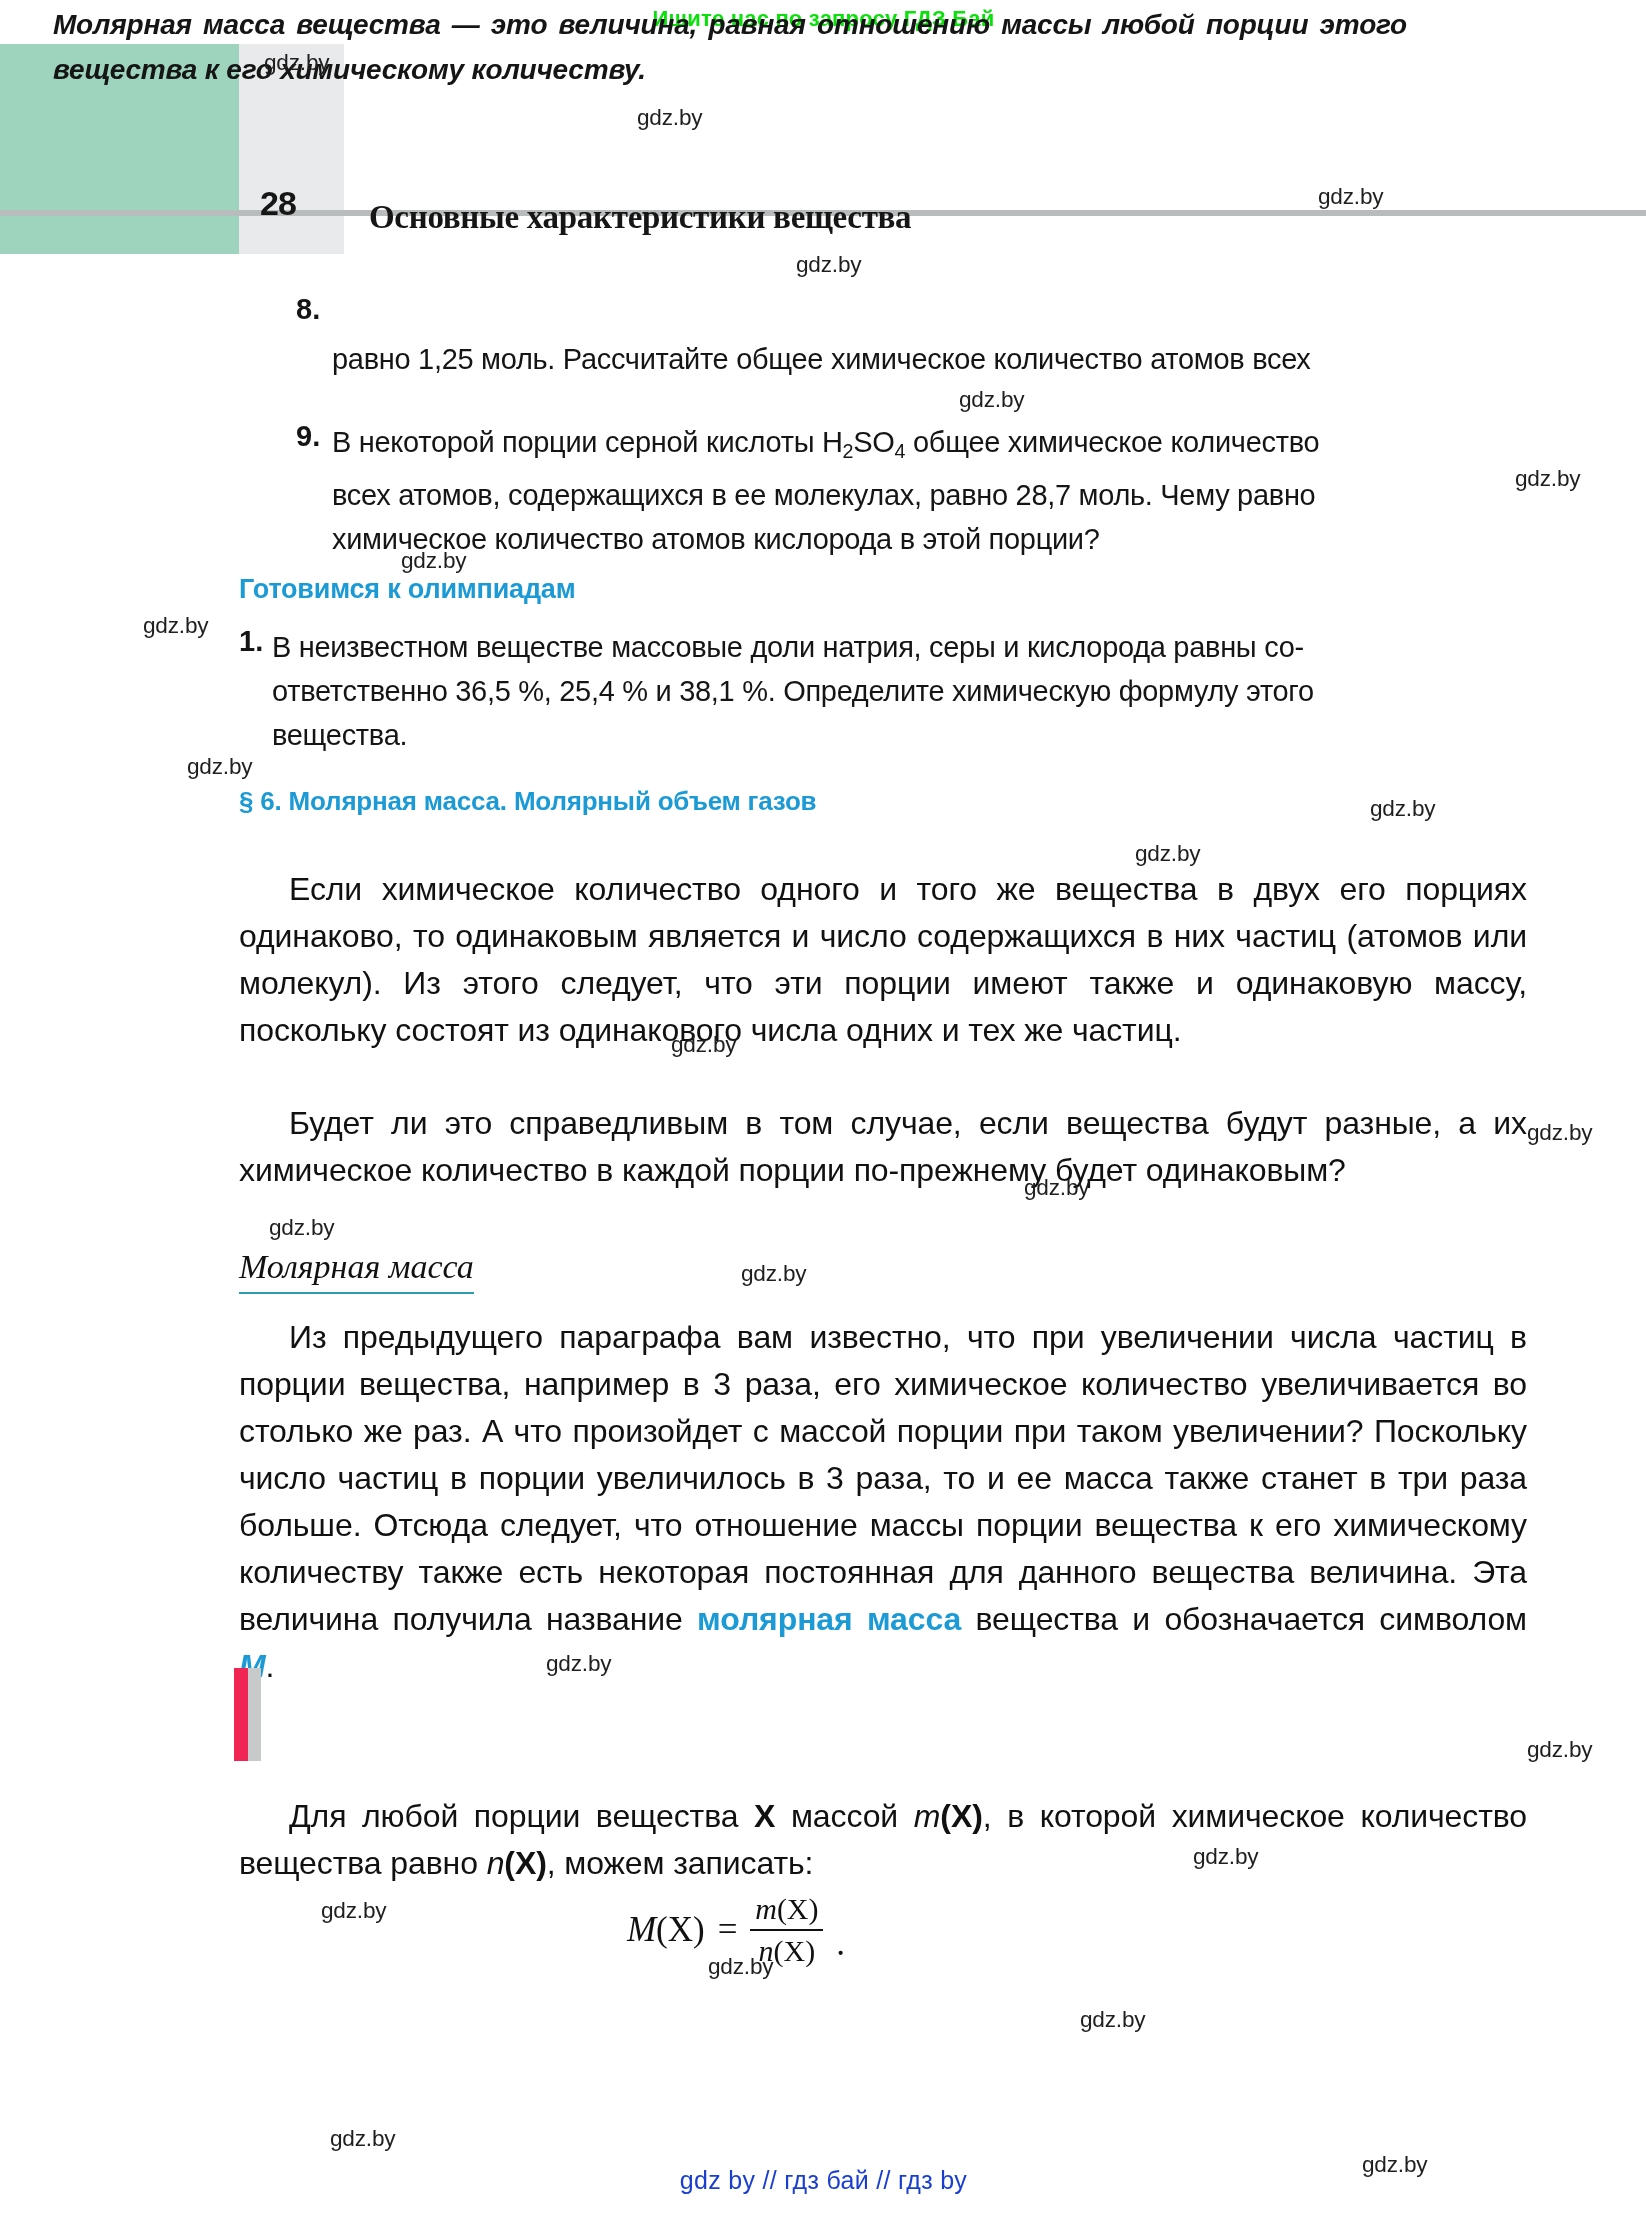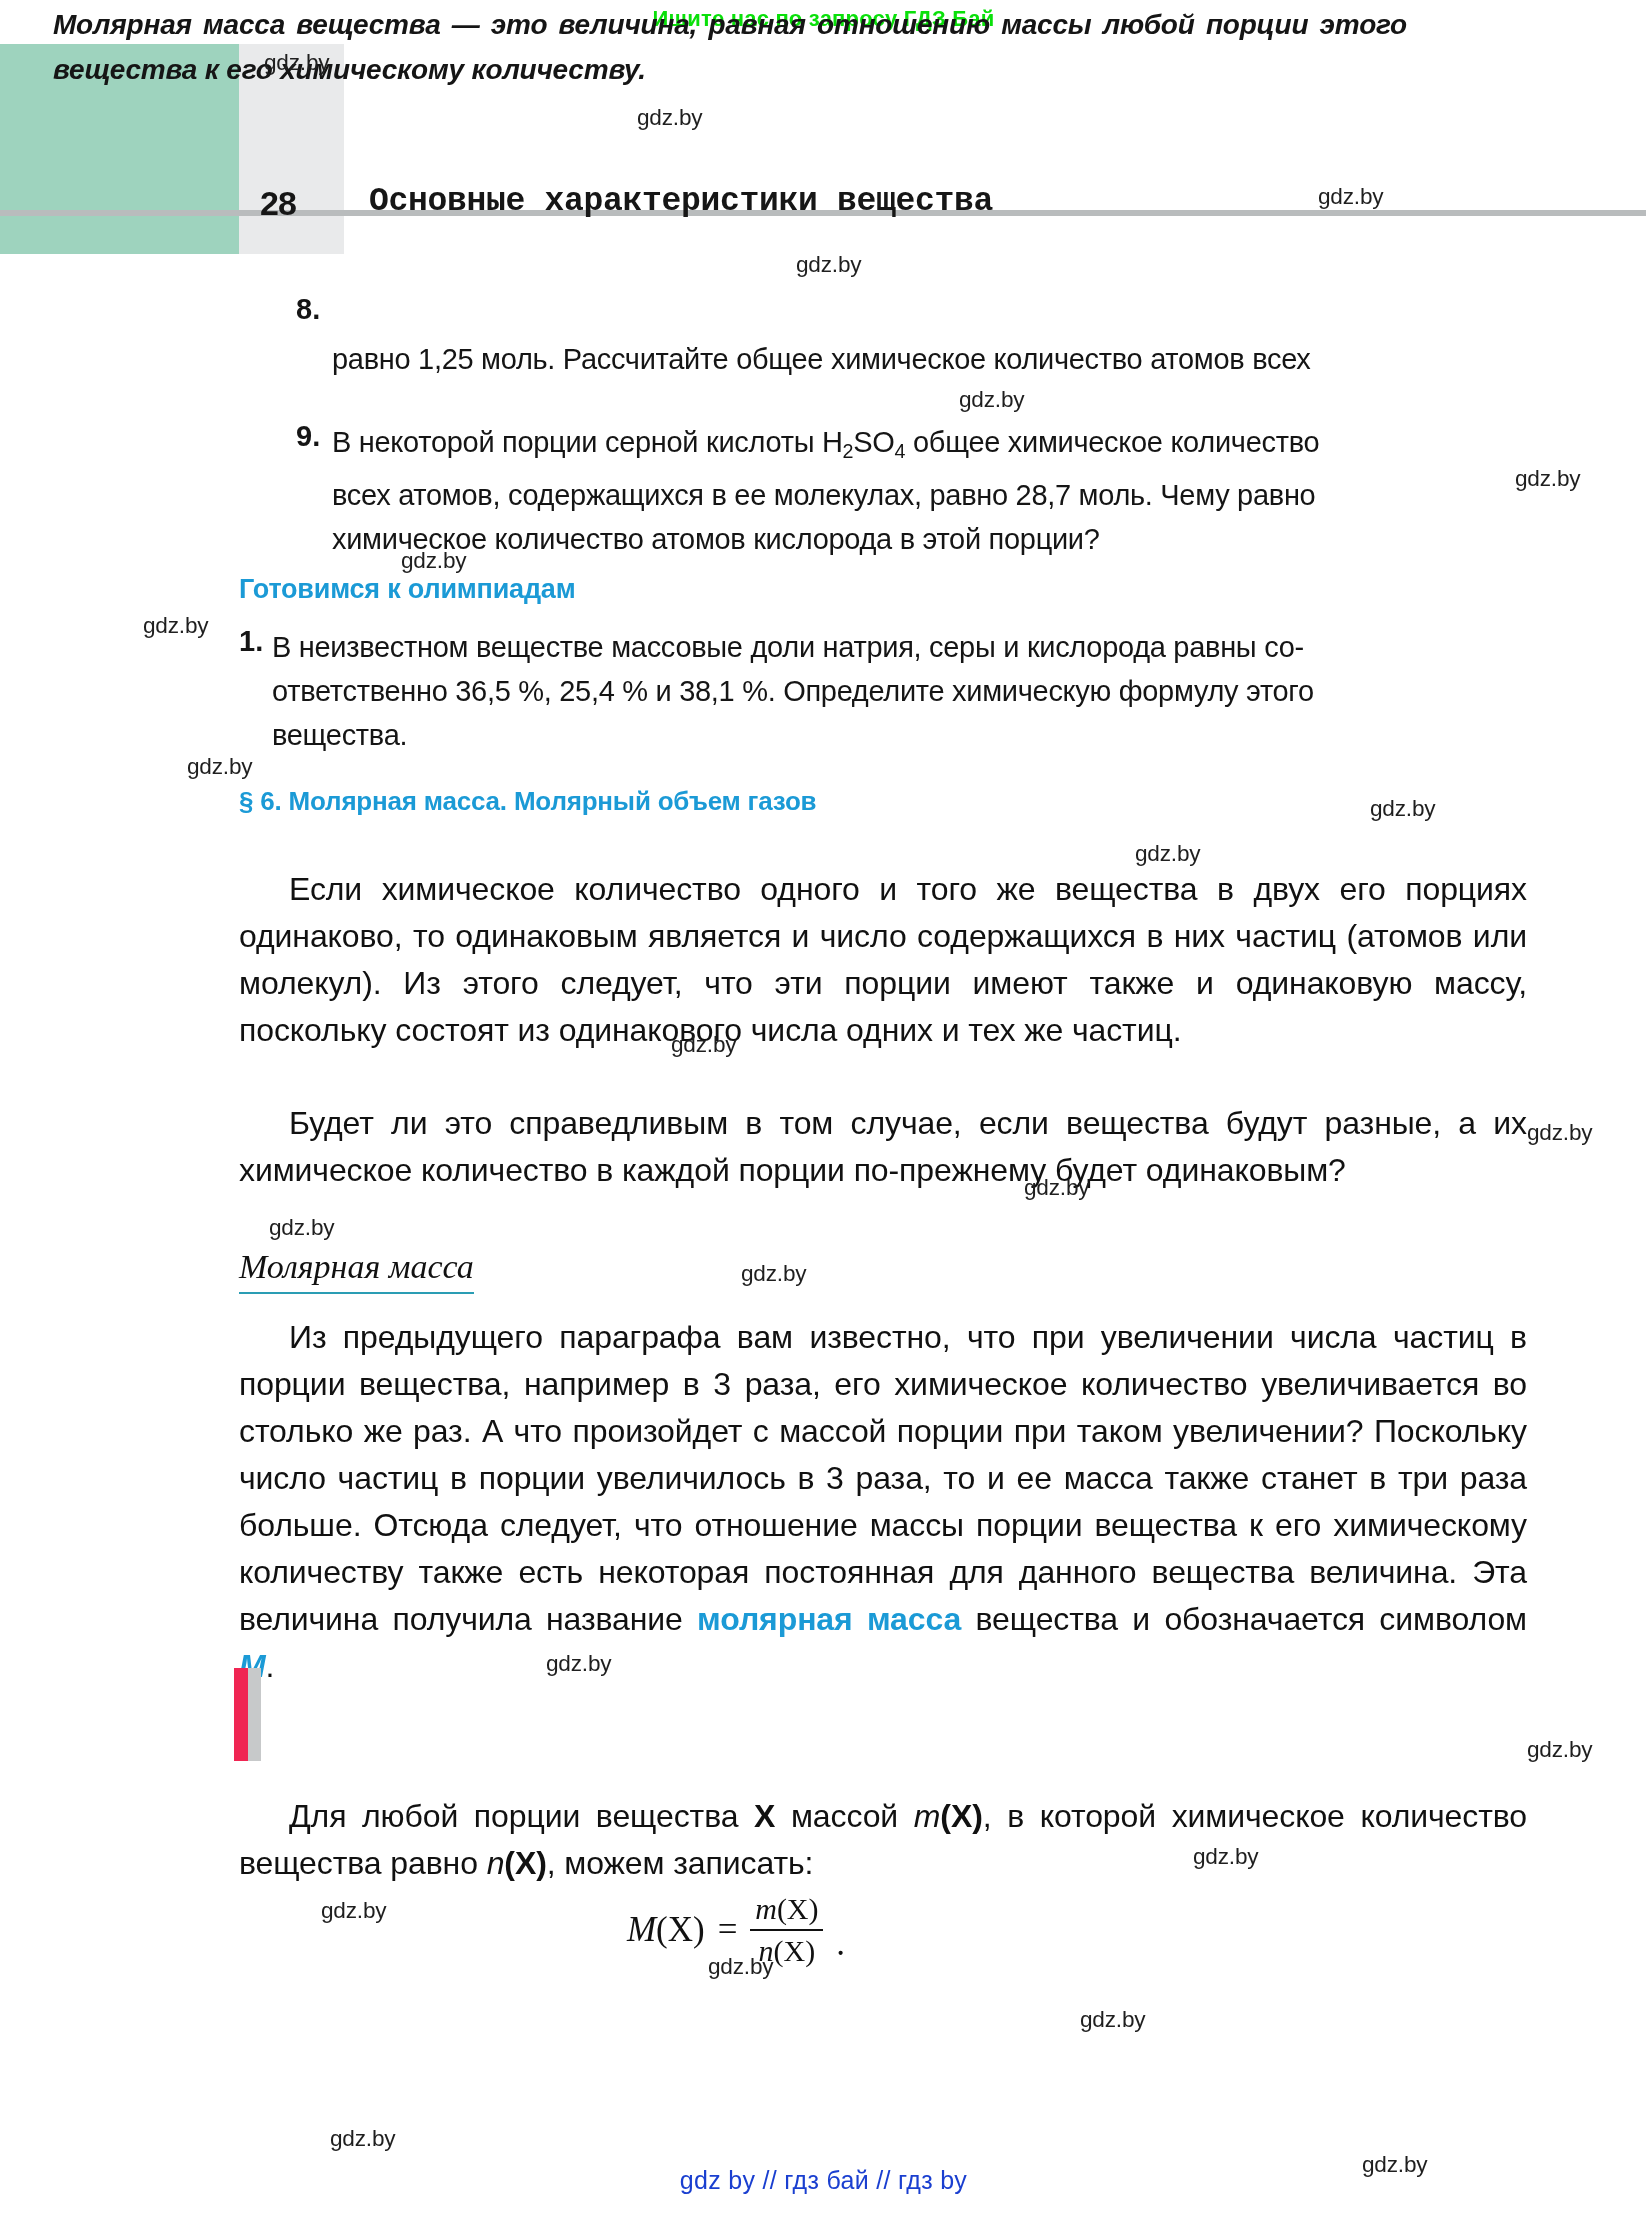--- a/index.html
+++ b/index.html
@@ -68,23 +68,23 @@
     top: 184px;
     left: 260px;
     font-family: "Liberation Sans", sans-serif;
     font-size: 34px;
     font-weight: 700;
     color: #161616;
     letter-spacing: -0.8px;
   }
   .header-title {
     position: absolute;
-    top: 183px;
+    top: 199px;
     left: 369px;
-    font-family: Liberation Mono, monospace;
+    font-family: Liberation Serif, serif;
     font-size: 33px;
     font-weight: 700;
     color: #161616;
     letter-spacing: -0.3px;
   }
 
   
   .sans-block {
     position: absolute;
     font-family: "Liberation Sans", sans-serif;

